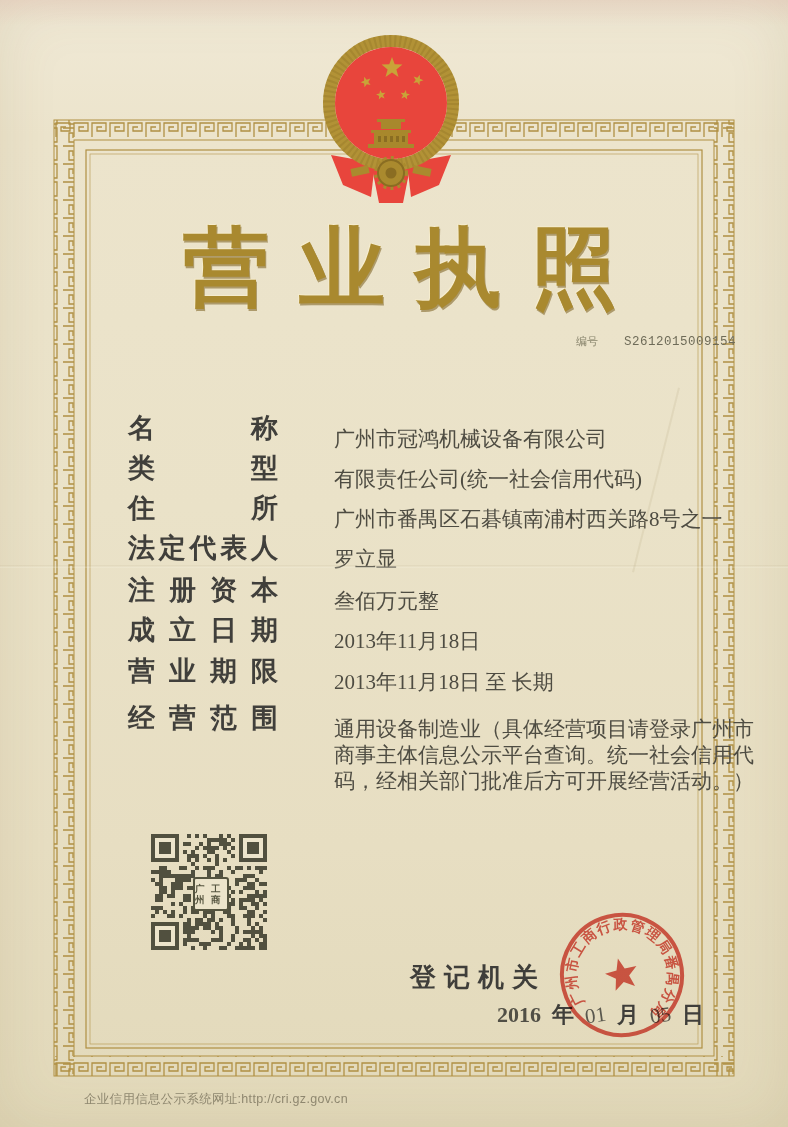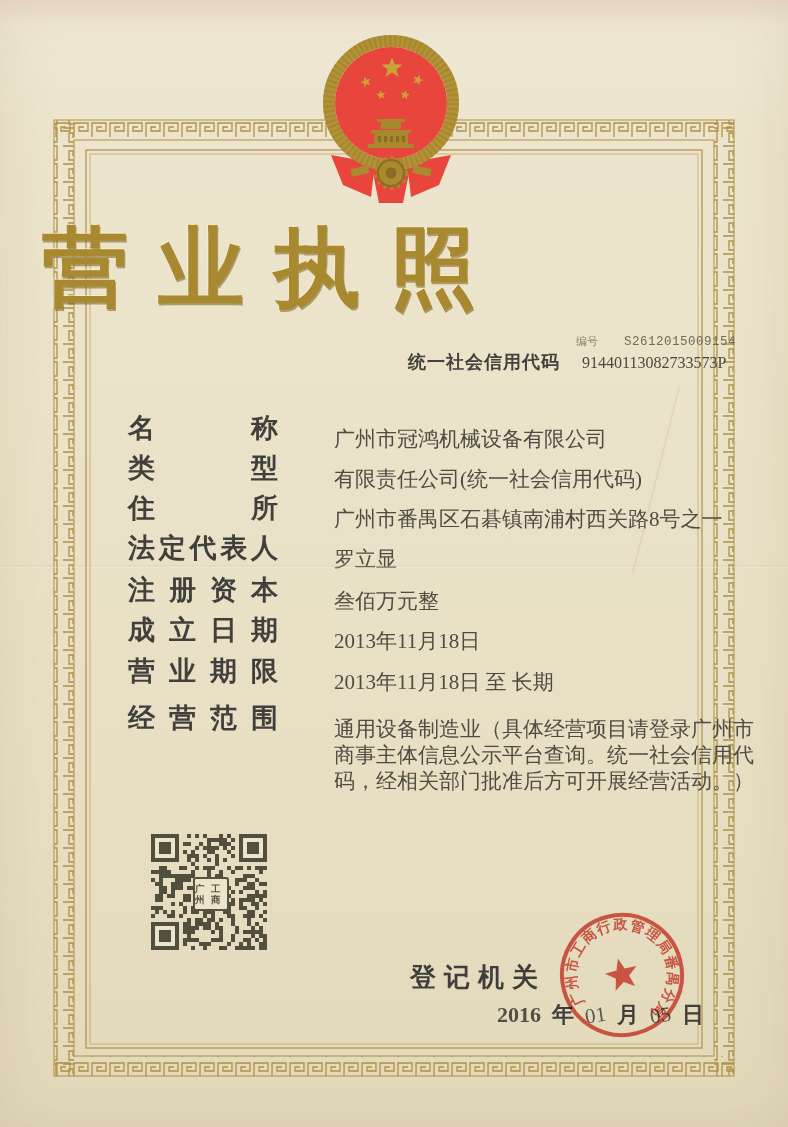--- a/index.html
+++ b/index.html
@@ -15,21 +15,21 @@
   }
   .sheen{position:absolute;left:0;top:0;width:788px;height:26px;
     background:linear-gradient(180deg,rgba(222,176,164,.25),rgba(222,176,164,0));pointer-events:none;}
   .crease-h{position:absolute;left:0;top:565px;width:788px;height:3px;
     background:linear-gradient(180deg,rgba(140,115,70,.10),rgba(255,255,240,.25));pointer-events:none;}
   .crease-d{position:absolute;left:655px;top:385px;width:2px;height:190px;
     background:rgba(140,115,70,.10);transform:rotate(14deg);pointer-events:none;}
   .border-svg{position:absolute;left:0;top:0;}
   .emblem{position:absolute;left:321px;top:31px;width:140px;height:180px;}
   .title{
-    position:absolute;left:0;top:210px;width:788px;
+    position:absolute;left:0;top:210px;width:788px;text-align:center;
     font-size:86px;font-weight:bold;letter-spacing:30px;padding-left:42px;box-sizing:border-box;
     color:#a9892f;font-family:"Liberation Serif",serif;
     text-shadow:1px 2px 0 rgba(122,95,29,.55),-1px -1px 0 rgba(255,245,210,.5);
   }
   .serial-line{position:absolute;left:576px;top:331px;white-space:nowrap;}
   .serial-label{font-size:11px;color:#88846c;margin-right:26px;}
   .serial-value{font-size:12.5px;color:#6e6b58;font-family:Liberation Mono, monospace;letter-spacing:.5px;}
   .credit-line{position:absolute;left:408px;top:350px;white-space:nowrap;}
   .credit-label{font-size:18px;font-weight:bold;color:#42413c;letter-spacing:1px;}
   .credit-value{font-size:16px;color:#4a483f;font-family:"Liberation Serif",serif;margin-left:22px;letter-spacing:0;}
@@ -118,23 +118,20 @@
     <circle cx="70" cy="142" r="13" fill="#aa8a2e" stroke="#8a6d22" stroke-width="2"></circle>
     <circle cx="70" cy="142" r="5.5" fill="#8a6d22"></circle>
   </svg>
 
   <div class="title">营业执照</div>
 
   <div class="serial-line">
     <span class="serial-label">编号</span><span class="serial-value">S2612015009154</span>
   </div>
 
-  <div class="credit-line">
-    <span class="credit-label">统一社会信用代码</span><span class="credit-value">91440113082733573P</span>
-  </div>
 
   <div class="field-row" style="top:410px">
     <div class="field-label char-justify">
         <span>名</span>
         <span>称</span>
       </div>
     <div class="field-value">广州市冠鸿机械设备有限公司</div>
   </div>
   <div class="field-row" style="top:450px">
     <div class="field-label char-justify">
@@ -524,17 +521,18 @@
     <g transform="rotate(-14 66 66)">
       <circle cx="66" cy="66" r="60" fill="none" stroke="#dd5348" stroke-width="4"></circle>
       <polygon fill="#dd5348" points="66.00,49.00 70.20,60.22 82.17,60.75 72.79,68.21 75.99,79.75 66.00,73.14 56.01,79.75 59.21,68.21 49.83,60.75 61.80,60.22"></polygon>
       <path id="sealArc" d="M24.3,85.4 A46,46 0 1 1 85.4,107.7" fill="none"></path>
       <text font-size="14" font-weight="bold" fill="#dd5348" letter-spacing="1.5" font-family="Liberation Serif,serif">
         <textPath href="#sealArc" startOffset="2">广州市工商行政管理局番禺分局</textPath>
       </text>
     </g>
   </svg>
 
+  <div class="footer-left">企业信用信息公示系统网址:http://cri.gz.gov.cn</div>
 
   <div class="sheen"></div>
   <div class="crease-h"></div>
   <div class="crease-d"></div>
 </div>
 
 </body></html>

